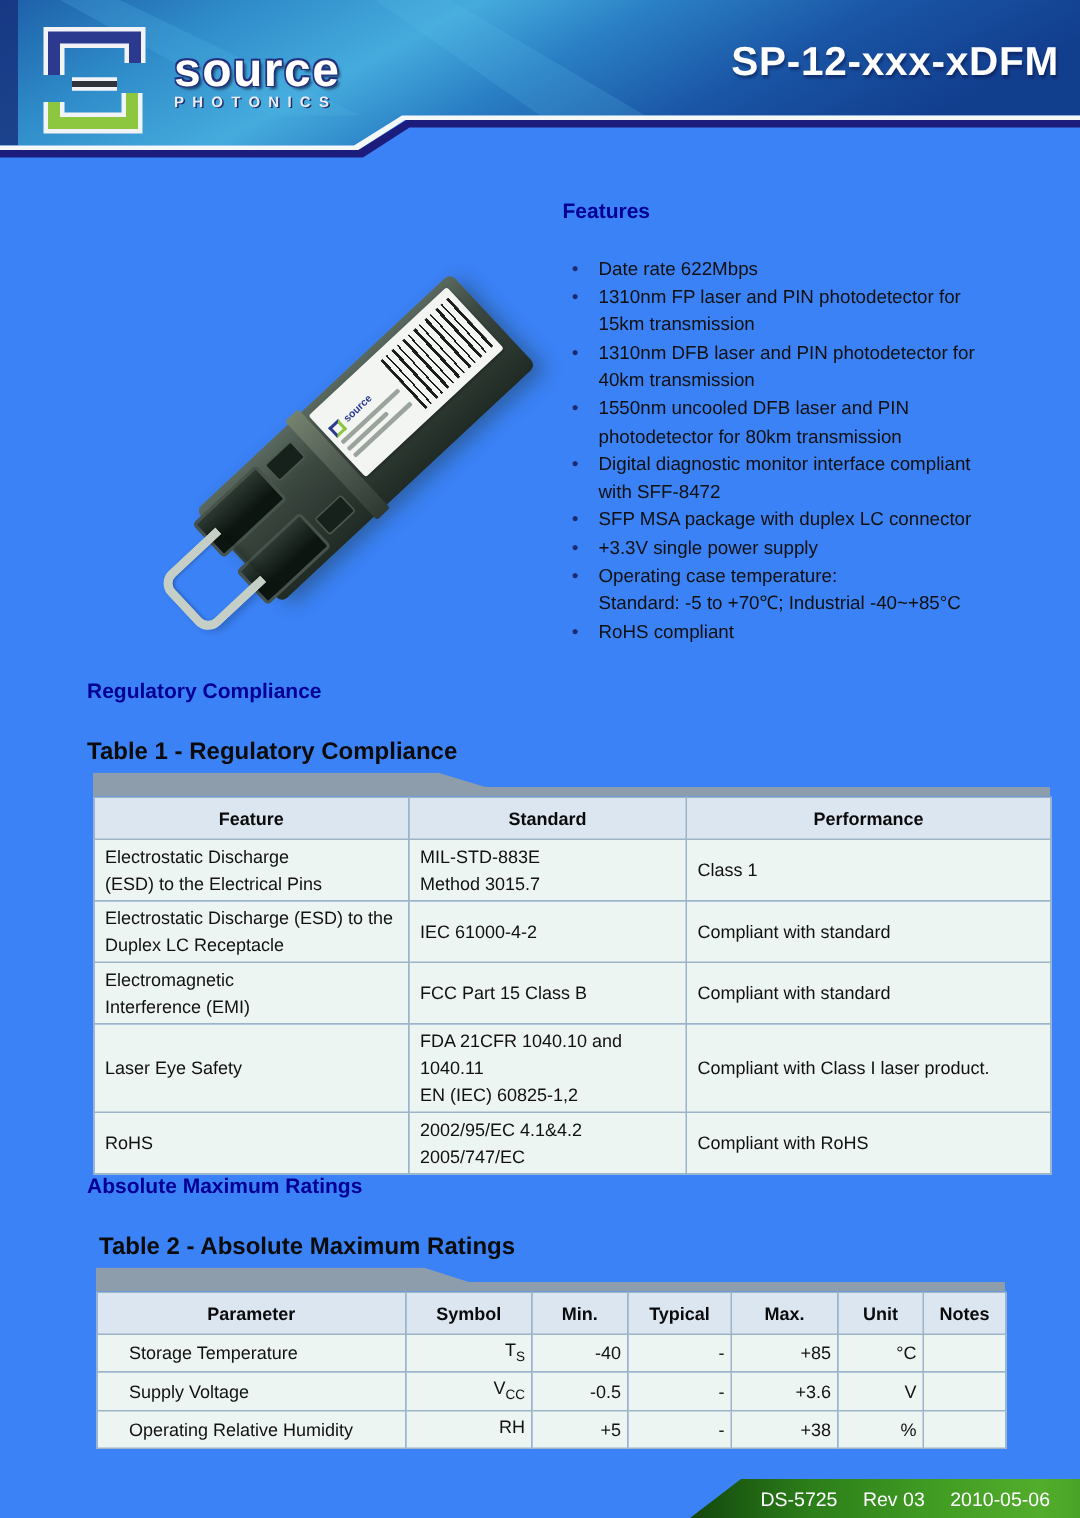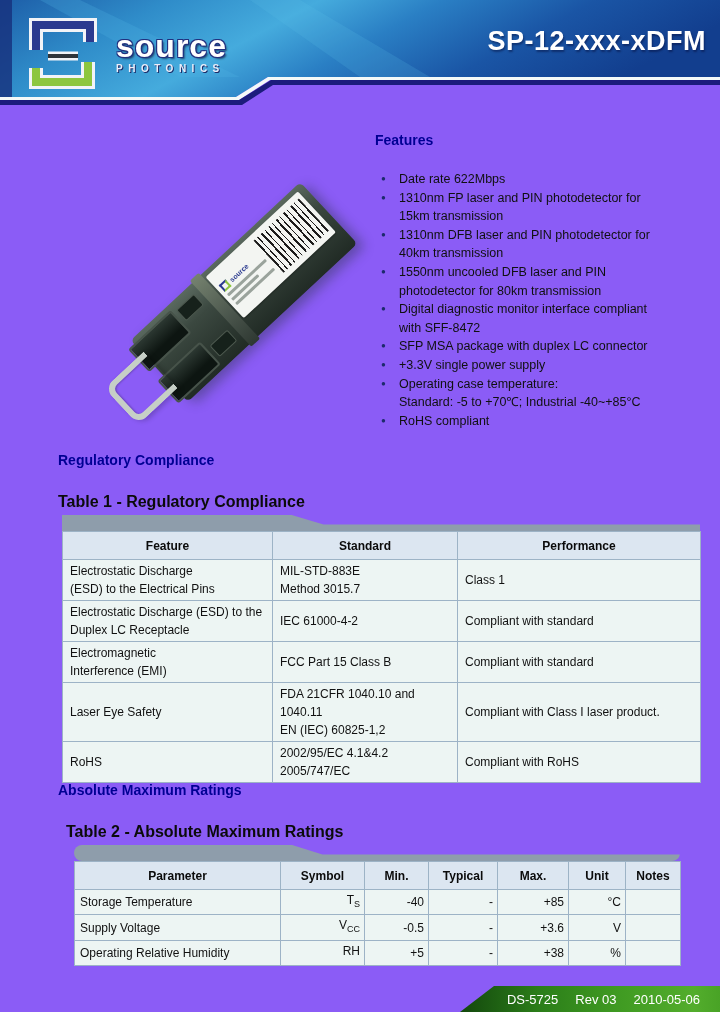--- a/index.html
+++ b/index.html
@@ -1,20 +1,20 @@
 <!DOCTYPE html>
 <html><head>
 <meta charset="utf-8">
 <style>
   * { margin: 0; padding: 0; box-sizing: border-box; }
   html, body { background: #cfd8d6; }
   body { font-family: "Liberation Sans", sans-serif; }
   .page {
     position: relative; width: 720px; height: 1012px;
-    background: #8b5cf6; overflow: hidden; margin: 0 auto;
+    background: #3b82f6; overflow: hidden; margin: 0 auto;
     color: #111;
   }
 
   
   .hdr { position: absolute; top: 0; left: 0; width: 720px; height: 106px; }
   .hdr svg { display: block; }
   .logo { position: absolute; top: 12px; left: 20px; display: flex; align-items: center; gap: 12px; }
   .logo-text { display: flex; flex-direction: column; }
   .logo-brand {
     font-size: 32px; font-weight: bold; color: #fff; line-height: 30px; letter-spacing: 1px;
@@ -74,30 +74,30 @@
   
   .section { position: absolute; left: 58px; }
   .section.reg { top: 452px; width: 644px; }
   .section.amr { top: 782px; width: 612px; }
   .tbl-caption { font-size: 16px; font-weight: bold; color: #0b0b0b; }
   .reg .tbl-caption { margin: 25px 0 0 0; }
   .amr .tbl-caption { margin: 25px 0 0 8px; }
   .decor-bar { height: 16px; background: #8e9dab; margin-top: 4px;
     clip-path: polygon(0 0, 36% 0, 41% 60%, 100% 60%, 100% 100%, 0 100%); }
   .reg .decor-bar, .reg table { margin-left: 4px; width: 638px; padding-left: 31px; }
-  .amr .decor-bar, .amr table { margin-left: 16px; width: 606px; border-radius: 28px; }
+  .amr .decor-bar, .amr table { margin-left: 6px; width: 606px; }
   table { border-collapse: collapse; font-size: 12px; table-layout: fixed; }
   th { background: #dce6f1; border: 1px solid #9db3c6; height: 28px;
        font-weight: bold; text-align: center; color: #0b0b0b; }
   td { border: 1px solid #9db3c6; padding: 2px 7px; vertical-align: middle;
        white-space: pre-line; line-height: 18px; background: #edf5f3; }
   .reg td { height: 37px; }
   .reg td.c-std { padding-right: 10px; }
   .amr td { height: 20px; text-align: right; padding: 1px 4px; }
-  .amr td.c-param { text-align: left; padding-left: 5px; }
+  .amr td.c-param { text-align: left; padding-left: 21px; }
   sub { font-size: 9px; }
 
   
   .footer-bar { position: absolute; right: 0; bottom: 0; width: 260px; height: 26px;
     background: linear-gradient(90deg, #13470d 0%, #2b7d19 30%, #3f9a22 60%, #53ad2c 90%, #49a326 100%);
     clip-path: polygon(34px 0, 100% 0, 100% 100%, 0 100%);
     display: flex; align-items: center; justify-content: flex-end;
     gap: 17px; padding-right: 20px; color: #ffffff; font-size: 13px; }
 </style>
 </head>

